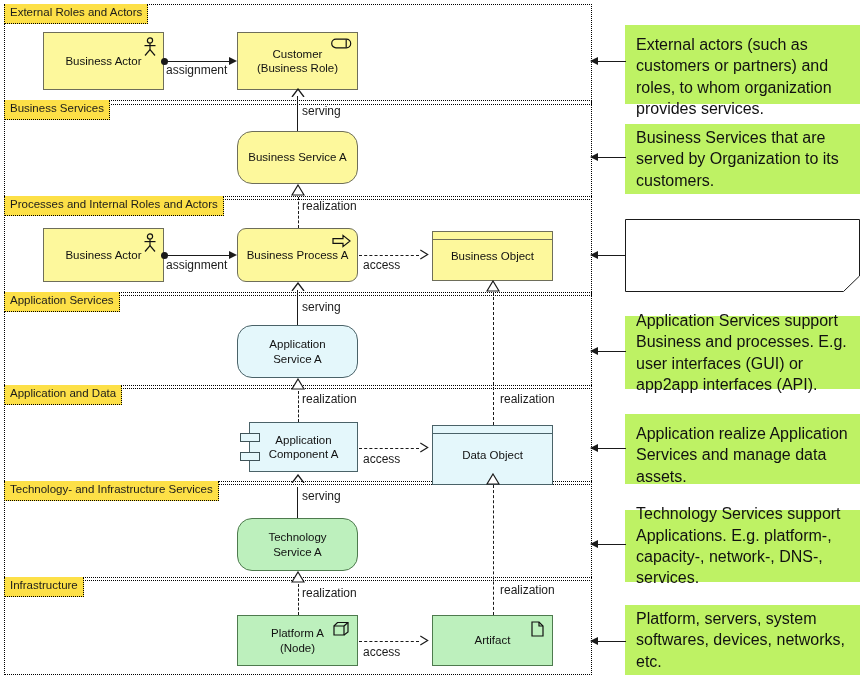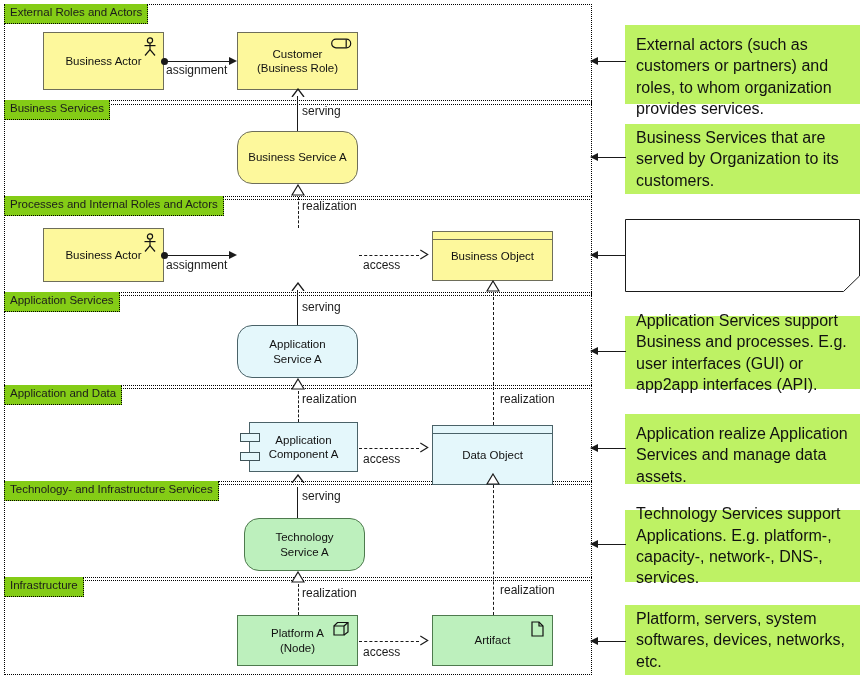--- a/index.html
+++ b/index.html
@@ -2,21 +2,21 @@
 <html><head>
 <meta charset="utf-8">
 <style>
   html,body{margin:0;padding:0;background:#ffffff;}
   body{font-family:"Liberation Sans",sans-serif;}
   #canvas{position:relative;width:864px;height:679px;overflow:hidden;background:#fff;}
 
   
   .band{position:absolute;border:1px dotted #000;box-sizing:border-box;}
   .band-label{position:absolute;border:1px dotted #000;border-top:none;
-               box-sizing:border-box;background:#84cc16;
+               box-sizing:border-box;background:#fde047;
                font-size:11.5px;color:#1b1b1b;line-height:1;
                padding:3px 5px 4px 5px;white-space:nowrap;}
 
   
   .el{position:absolute;box-sizing:border-box;border:1px solid #5c5c52;
       font-size:11.5px;color:#111;text-align:center;
       display:flex;align-items:center;justify-content:center;line-height:1.25;}
   .el .lbl{padding:0 6px;white-space:pre-line;}
 
   .biz{background:#fdf89c;border-color:#6e6e5a;}
@@ -128,20 +128,28 @@
       <svg width="16" height="20" viewBox="0 0 16 20">
         <circle cx="8" cy="3.4" r="2.6" fill="none" stroke="#111" stroke-width="1.2"></circle>
         <line x1="8" y1="6" x2="8" y2="13" stroke="#111" stroke-width="1.2"></line>
         <line x1="2.5" y1="8.6" x2="13.5" y2="8.6" stroke="#111" stroke-width="1.2"></line>
         <line x1="8" y1="12.6" x2="3" y2="18.5" stroke="#111" stroke-width="1.2"></line>
         <line x1="8" y1="12.6" x2="13" y2="18.5" stroke="#111" stroke-width="1.2"></line>
       </svg>
     </span>
   </div>
 
+  <div class="el biz rounded-sm" style="left:237px;top:228px;width:121px;height:54px;">
+    <span class="lbl">Business Process A</span>
+    <span class="icn" style="top:5px;right:6px;">
+      <svg width="19" height="14" viewBox="0 0 19 14">
+        <path d="M1 4.6 h10 V1.4 L18 7 l-7 5.6 V9.4 H1 Z" fill="#fdf89c" stroke="#111" stroke-width="1.2" stroke-linejoin="miter"></path>
+      </svg>
+    </span>
+  </div>
 
   <div class="el biz obj" style="left:432px;top:231px;width:121px;height:50px;">
     <span class="hdr"></span>
     <span class="lbl">Business Object</span>
   </div>
 
   <div class="el app rounded" style="left:237px;top:325px;width:121px;height:53px;">
     <span class="lbl">Application
 Service A</span>
   </div>
@@ -151,21 +159,21 @@
 Component A</span>
     <span class="plug" style="top:10px;"></span>
     <span class="plug" style="top:29px;"></span>
   </div>
 
   <div class="el app obj" style="left:432px;top:425px;width:121px;height:60px;">
     <span class="hdr"></span>
     <span class="lbl">Data Object</span>
   </div>
 
-  <div class="el tech rounded" style="left:244px;top:518px;width:121px;height:53px;">
+  <div class="el tech rounded" style="left:237px;top:518px;width:121px;height:53px;">
     <span class="lbl">Technology
 Service A</span>
   </div>
 
   <div class="el tech" style="left:237px;top:615px;width:121px;height:51px;">
     <span class="lbl">Platform A
 (Node)</span>
     <span class="icn" style="top:5px;right:7px;">
       <svg width="17" height="16" viewBox="0 0 17 16">
         <path d="M1 5 h10 v9 H1 Z" fill="#bdf0bd" stroke="#111" stroke-width="1.2"></path>

